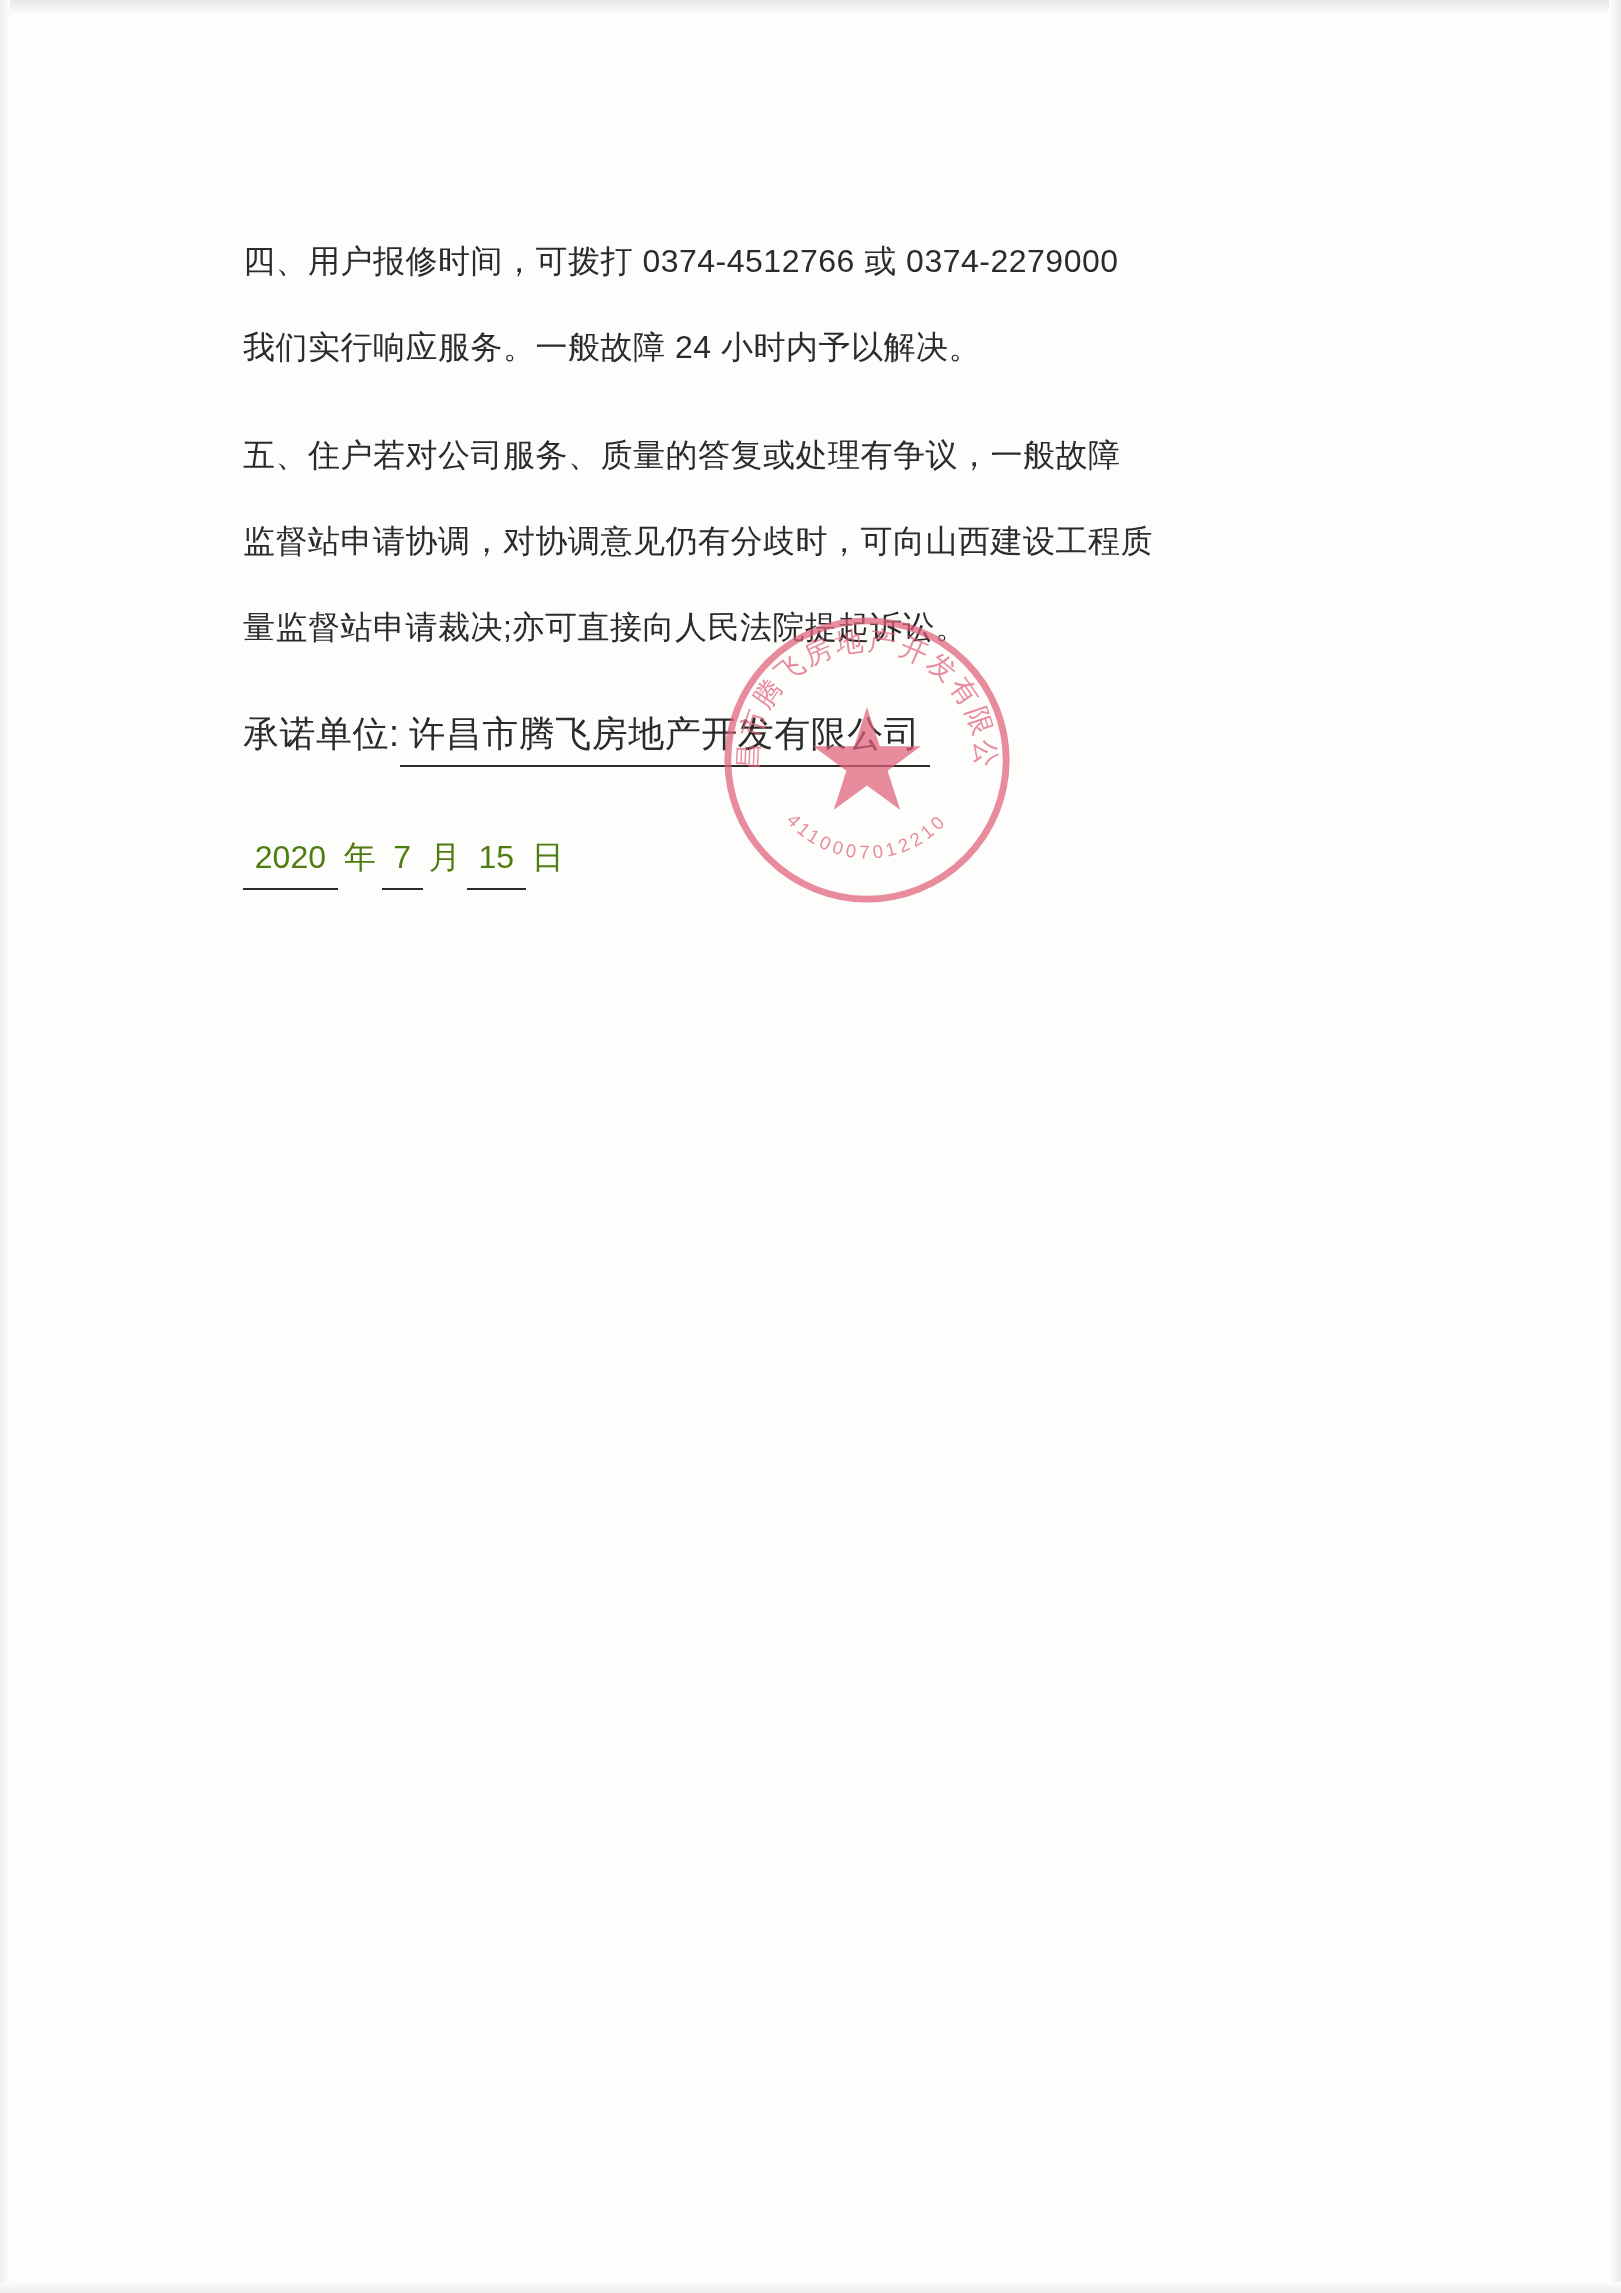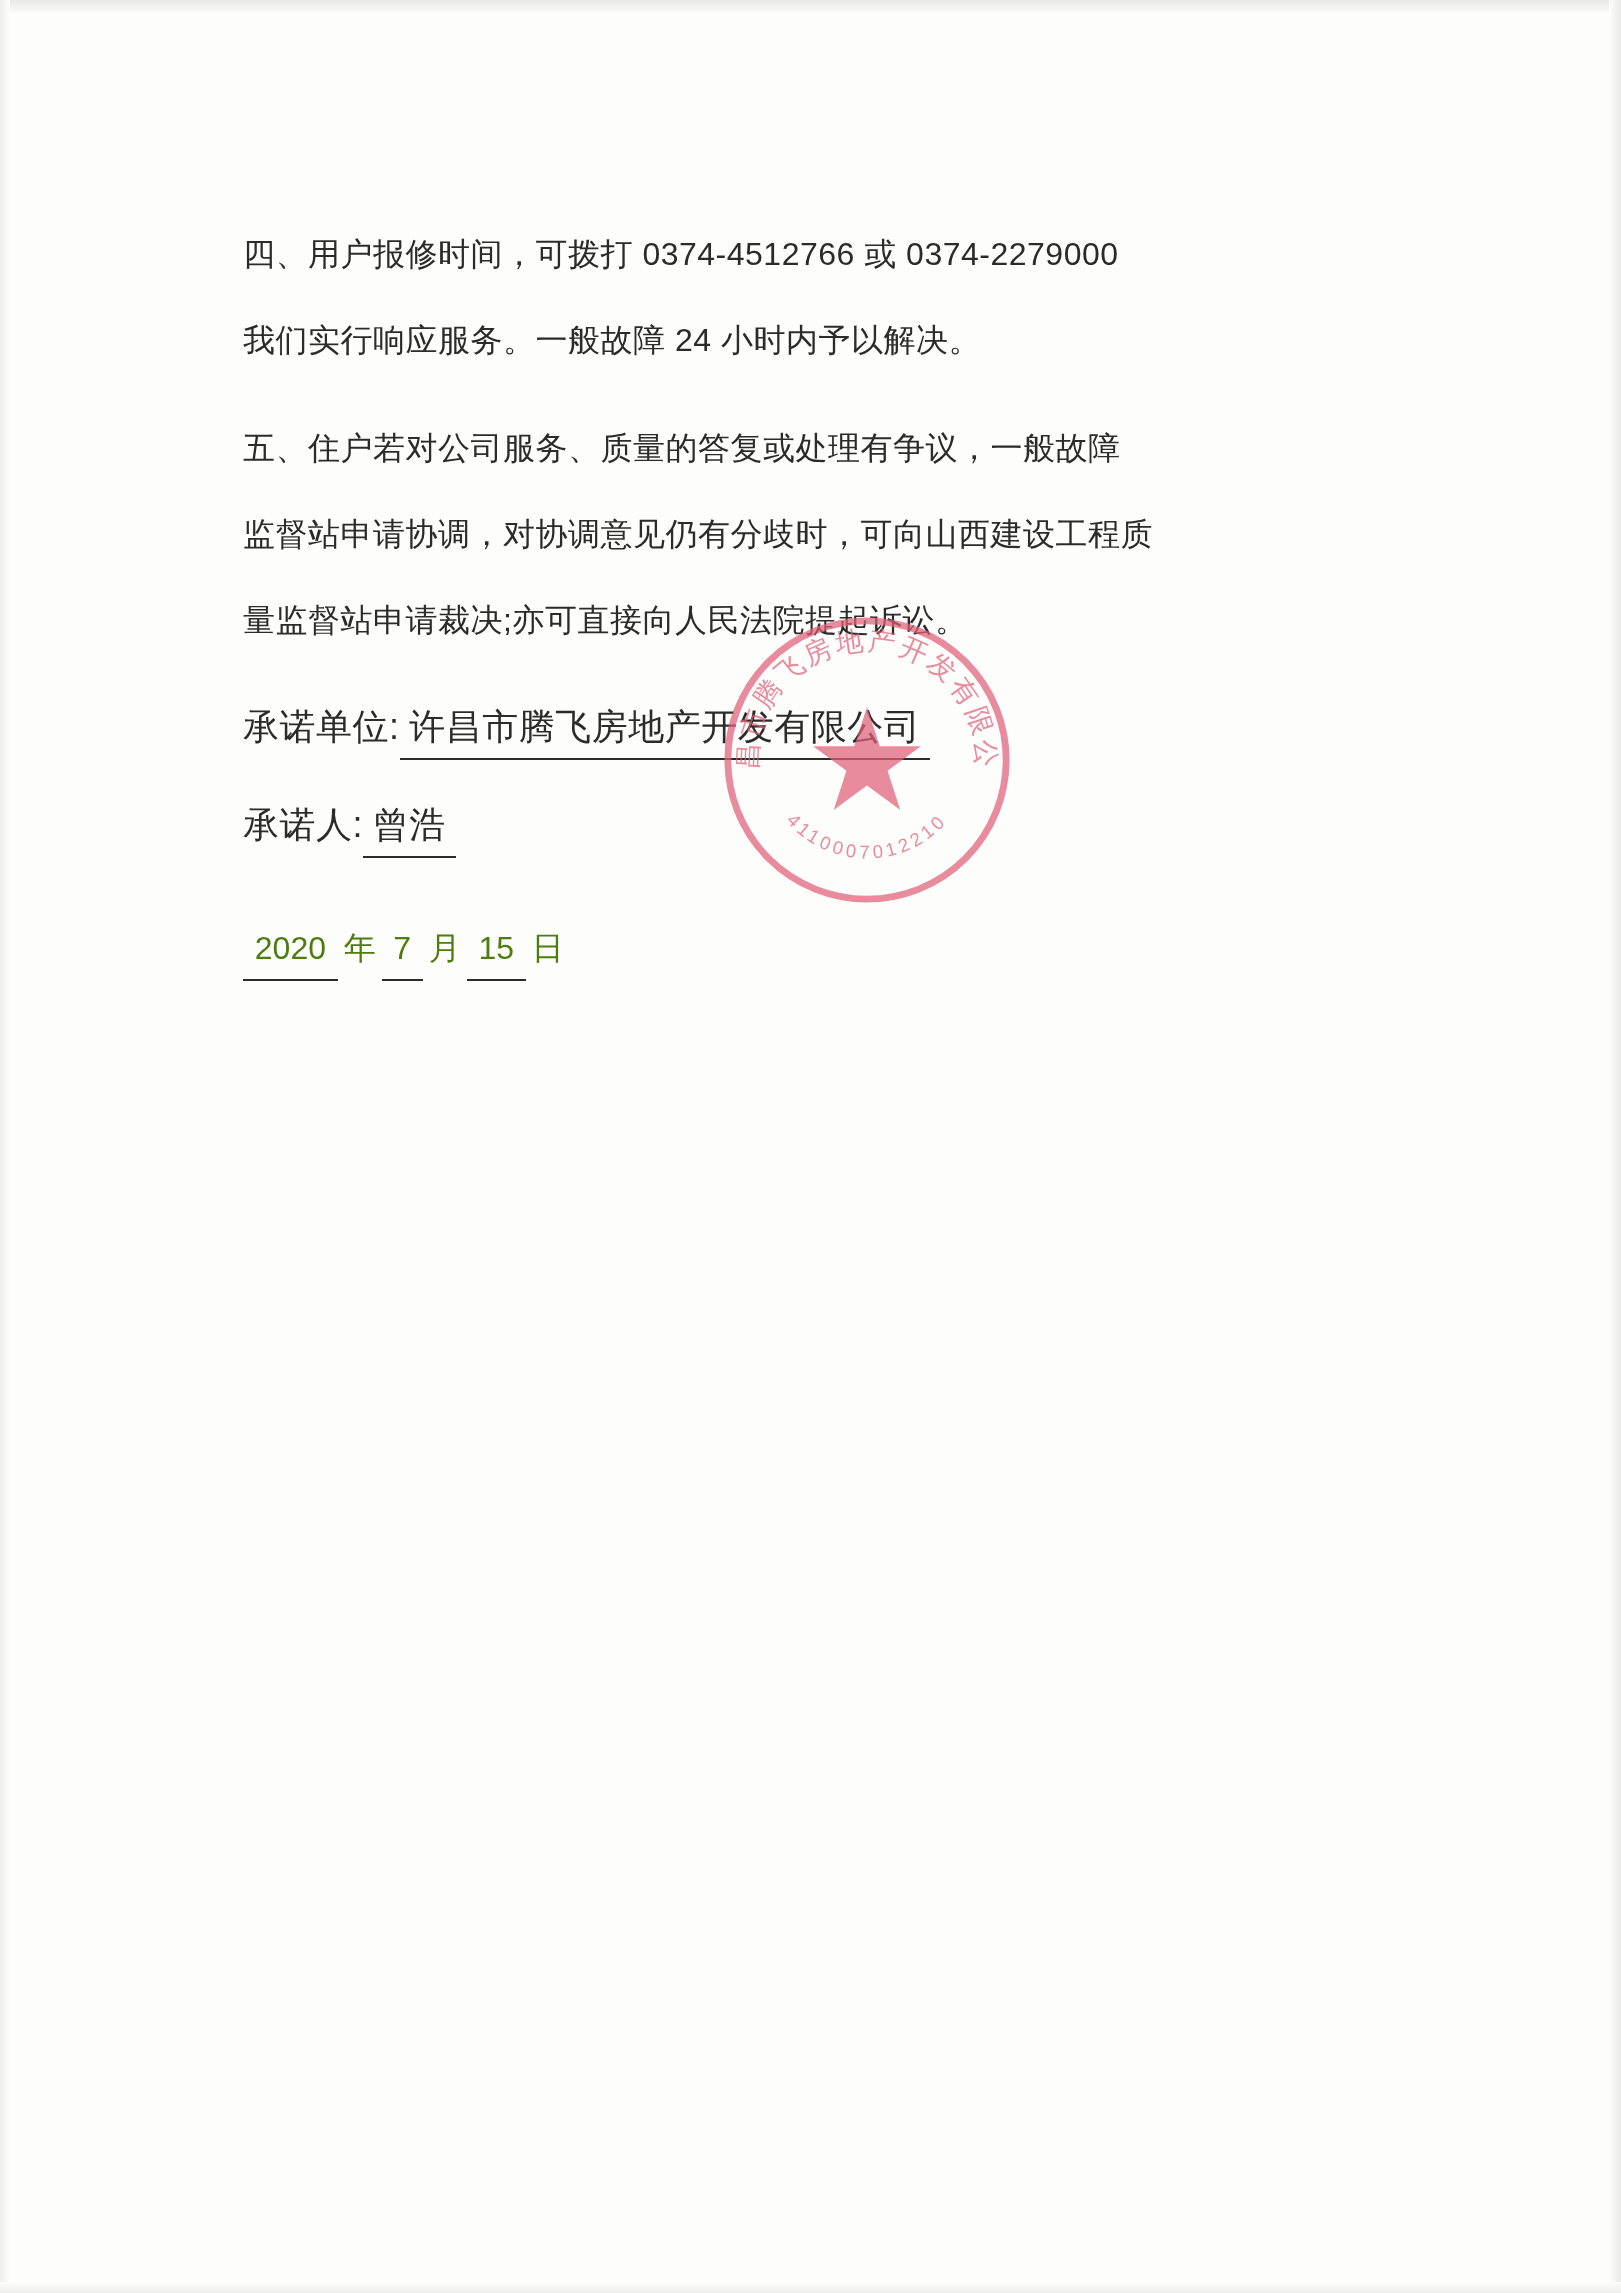--- a/index.html
+++ b/index.html
@@ -42,21 +42,21 @@
   .page-edge-bottom {
     position: absolute;
     left: 0; right: 0; bottom: 0;
     height: 11.8px;
     background: linear-gradient(to top, #ececea, #fdfdfb);
   }
 
   .doc-body {
     position: absolute;
     left: 243px;
-    top: 211px;
+    top: 218px;
     width: 1127px;
   }
 
   .para {
     color: #2b2b2b;
     font-size: 32px;
     line-height: 86px;
     letter-spacing: 0.5px;
     margin-bottom: 21.6px;
     white-space: pre-wrap;
@@ -125,24 +125,20 @@
 
     <div class="para">五、住户若对公司服务、质量的答复或处理有争议，一般故障
 监督站申请协调，对协调意见仍有分歧时，可向山西建设工程质
 量监督站申请裁决;亦可直接向人民法院提起诉讼。</div>
 
     <div class="sig-line">
       <span class="sig-label">承诺单位:</span>
       <span class="underlined">许昌市腾飞房地产开发有限公司</span>
     </div>
 
-    <div class="sig-line">
-      <span class="sig-label">承诺人:</span>
-      <span class="underlined">曾浩</span>
-    </div>
 
     <div class="date-line">
       <span class="date-num">2020</span>
       <span class="date-unit">年</span>
       <span class="date-num">7</span>
       <span class="date-unit">月</span>
       <span class="date-num">15</span>
       <span class="date-unit">日</span>
     </div>
 

